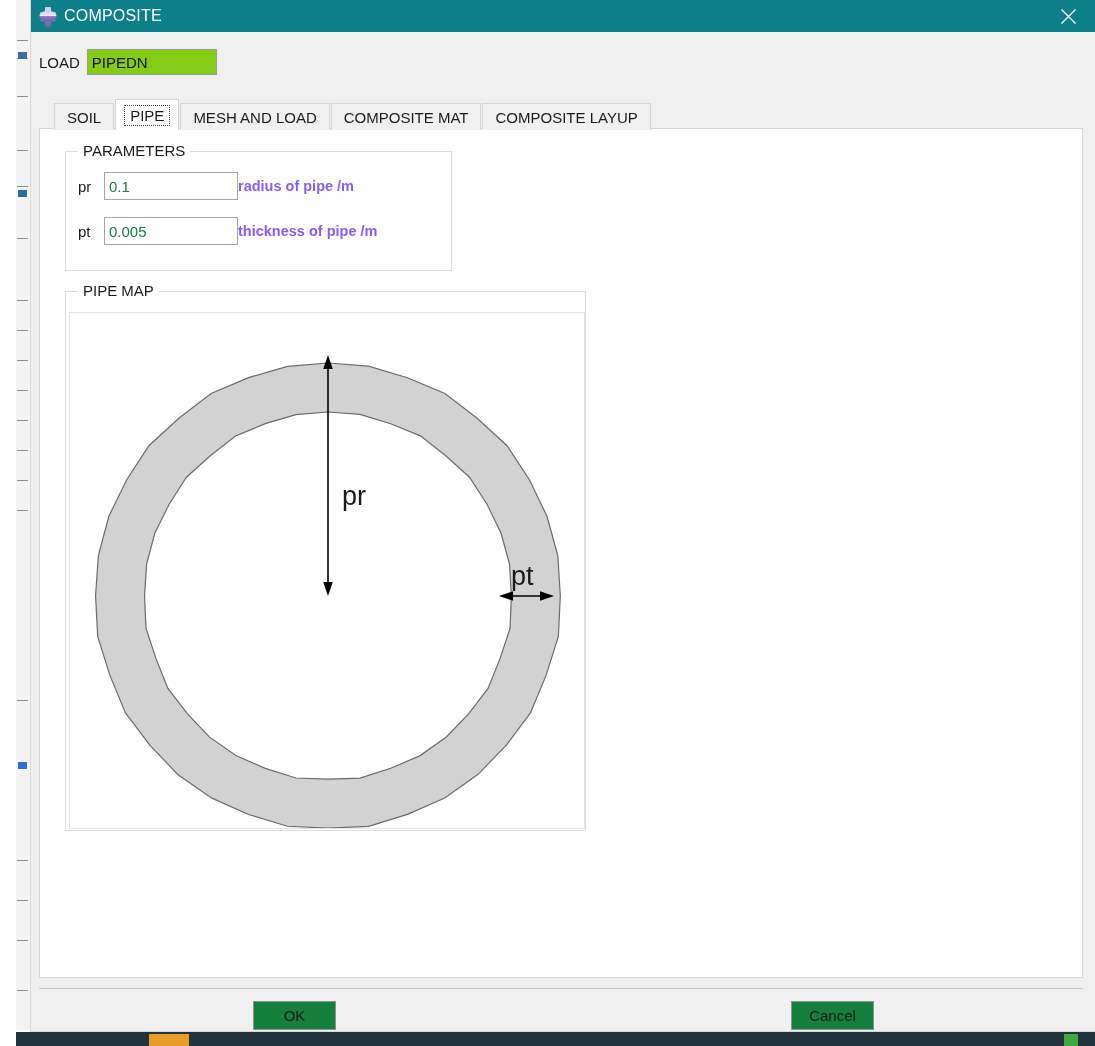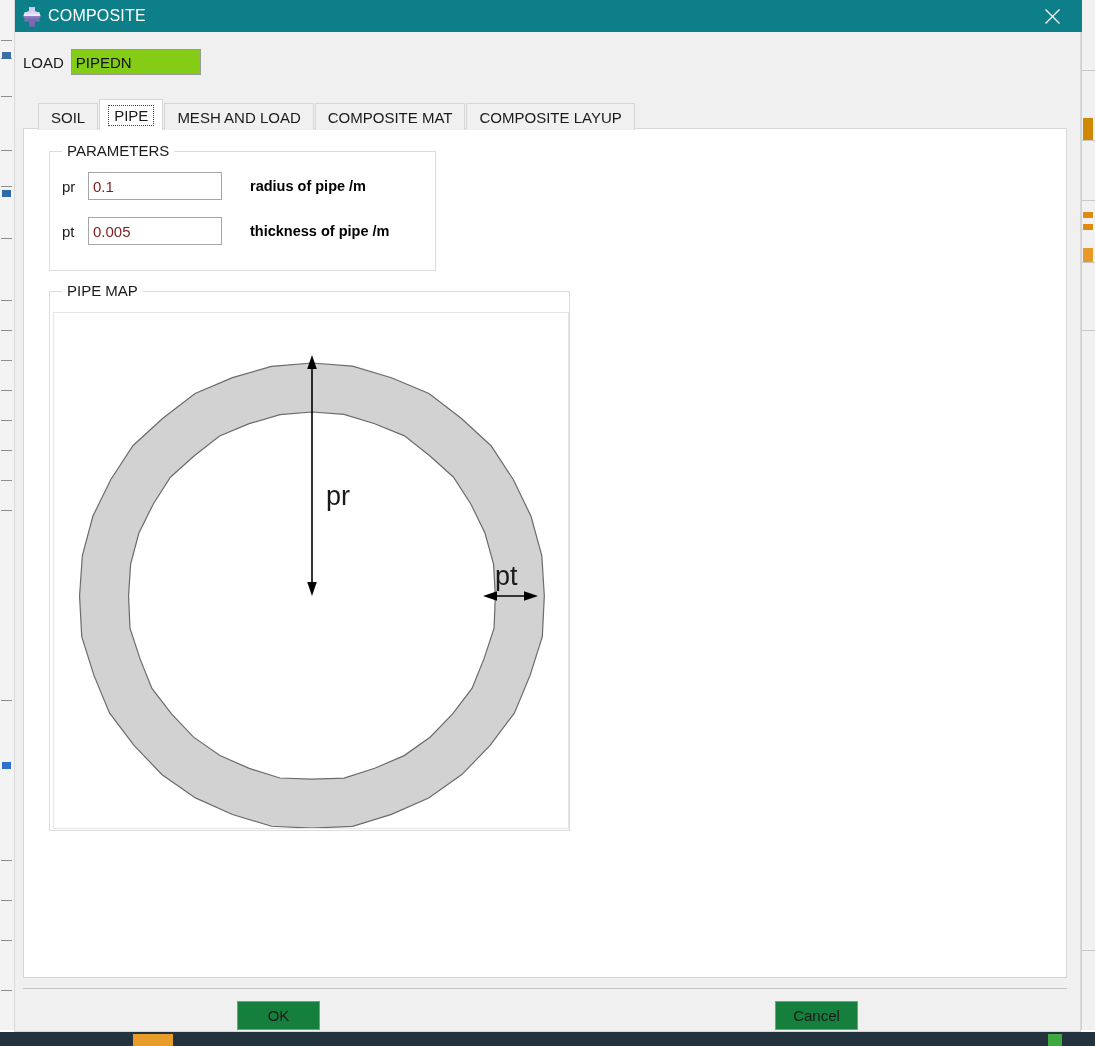--- a/index.html
+++ b/index.html
@@ -11,21 +11,21 @@
     width: 1095px;
     height: 1046px;
     overflow: hidden;
     font-family: "Liberation Sans", sans-serif;
     -webkit-font-smoothing: antialiased;
   }
 
   
   #desktop {
     position: absolute;
-    left: 0; top: 0;
+    left: 16px; top: 0;
     width: 921px; height: 1046px;
     background: #ffffff;
   }
   .bg-window-left {
     position: absolute;
     left: 0; top: 0;
     width: 14px; height: 1030px;
     background: #f3f3f3;
     border-right: 1px solid #b9c6cc;
     overflow: hidden;
@@ -245,29 +245,29 @@
     color: #1a1a1a;
   }
   .param-input {
     width: 134px;
     height: 28px;
     box-sizing: border-box;
     border: 1px solid #a6a6a6;
     background: #ffffff;
     font-family: "Liberation Sans", sans-serif;
     font-size: 15px;
-    color: #7f1d1d;
+    color: #15803d;
     padding: 0 4px;
     outline: none;
   }
   .param-desc {
-    margin-left: 28px;
+    margin-left: 0;
     font-size: 14.5px;
     font-weight: bold;
-    color: #000000;
+    color: #8b5cf6;
     white-space: nowrap;
   }
 
   
   .pipemap-canvas {
     position: absolute;
     left: 3px;
     top: 20px;
     width: 516px;
     height: 517px;

